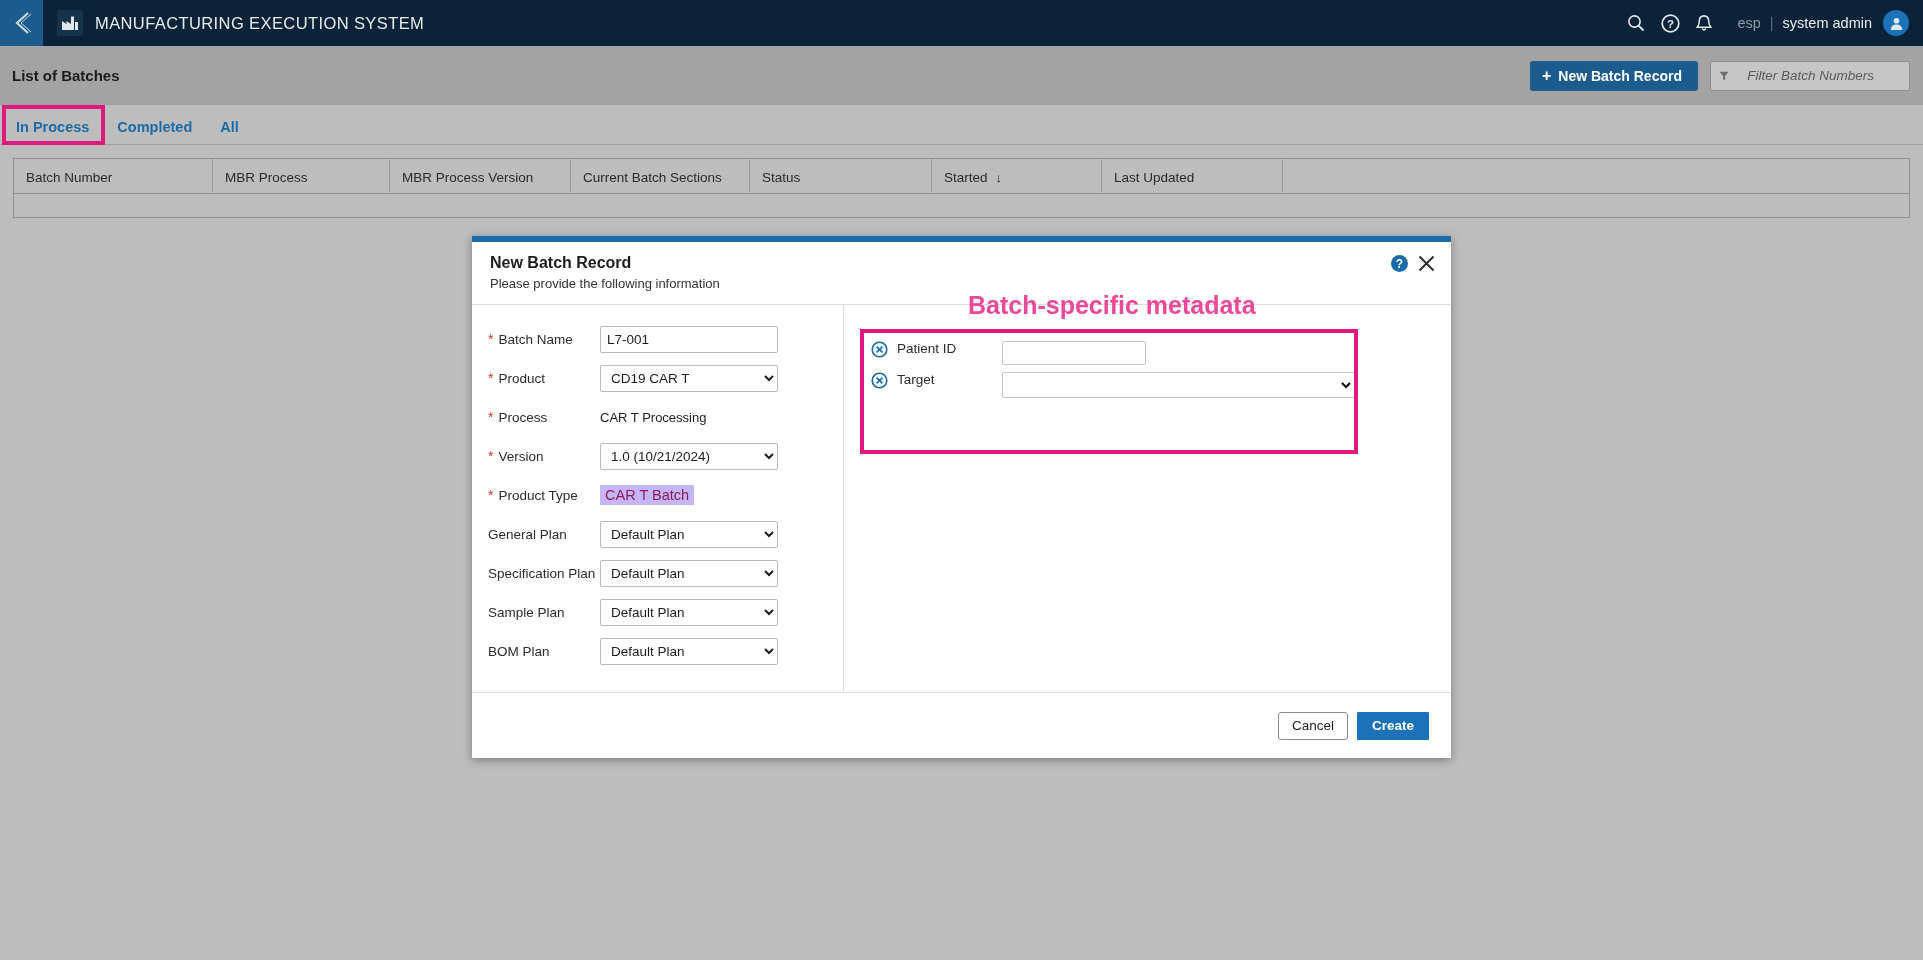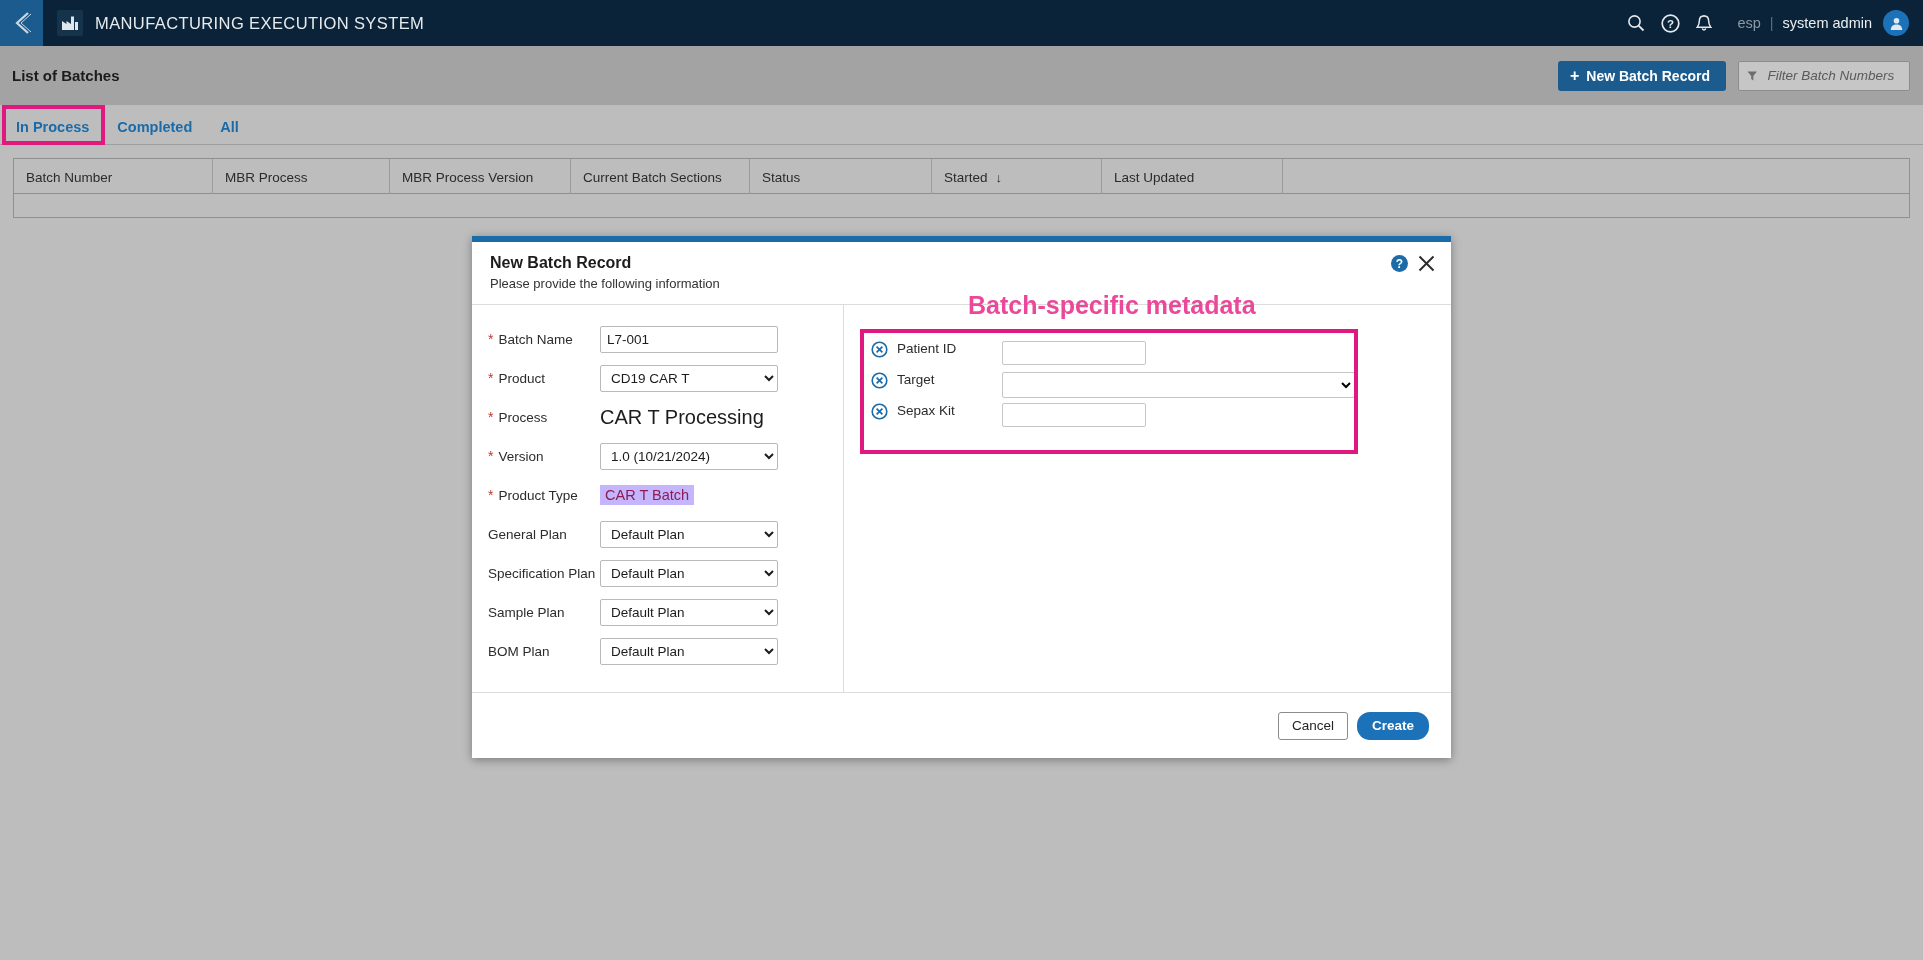--- a/index.html
+++ b/index.html
@@ -62,22 +62,22 @@
   #page-bar-right {
     margin-left: auto; display: flex; align-items: center; padding-right: 13px; gap: 12px;
   }
   #new-batch-btn {
     background: #1b5b8e; color: #fff; font-size: 14px; font-weight: bold;
     border: none; border-radius: 3px; height: 30px; padding: 0 16px 0 12px;
     display: flex; align-items: center; gap: 7px; cursor: pointer;
     font-family: "Liberation Sans", sans-serif;
   }
   #filter-box {
-    width: 172px; height: 30px; background: #c6c6c6; border: 1px solid #8d8d8d;
-    border-radius: 2px; display: flex; align-items: center; padding: 0 8px; gap: 8px;
+    width: 200px; height: 30px; background: #c6c6c6; border: 1px solid #8d8d8d;
+    border-radius: 2px; display: flex; align-items: center; padding: 0 8px; gap: 16px;
     cursor: text;
   }
   #filter-input {
     border: none; background: transparent; outline: none; width: 100%;
     font-size: 13.5px; font-style: italic; color: #4b4b4b;
     font-family: "Liberation Sans", sans-serif;
   }
   #filter-input::placeholder { color: #5a5a5a; font-style: italic; opacity: 1; }
 
   
@@ -152,21 +152,21 @@
     width: 112px; font-size: 13.5px; color: #2c2c2c; display: flex; align-items: baseline;
   }
   .req { color: #c0392b; margin-right: 5px; font-size: 14px; }
   .fctl { width: 178px; }
   input.ftext, select.fsel {
     width: 178px; height: 27px; border: 1px solid #b9b9b9; border-radius: 2px;
     background: #fff; font-size: 13.5px; color: #1c1c1c; padding: 0 6px;
     font-family: "Liberation Sans", sans-serif; outline: none;
   }
   select.fsel { padding-right: 2px; cursor: pointer; }
-  .static-val { font-size: 20px; color: #1c1c1c; }
+  .static-val { font-size: 13px; color: #1c1c1c; }
   .hl-pink { background: #c4b5fd; color: #8e1b52; padding: 2px 5px; font-size: 14.5px; }
 
   
   #meta-panel {
     position: absolute; left: 16px; top: 24px; width: 498px; height: 125px;
   }
   #anno-meta-box {
     position: absolute; left: 0; top: 0; width: 498px; height: 125px;
     border: 4px solid #e0197f; pointer-events: none;
   }
@@ -194,21 +194,21 @@
     border-top: 1px solid #dcdcdc;
     display: flex; align-items: center; justify-content: flex-end; padding-right: 22px; gap: 9px;
   }
   #cancel-btn {
     height: 28px; padding: 4px 13px; background: #fff; border: 1px solid #8b8b8b;
     border-radius: 3px; font-size: 13.5px; color: #252525; cursor: pointer;
     font-family: "Liberation Sans", sans-serif;
   }
   #create-btn {
     height: 28px; padding: 0 15px; background: #1b72b8; border: none;
-    border-radius: 13px; font-size: 13.5px; color: #fff; font-weight: bold; cursor: pointer;
+    border-radius: 1px; font-size: 13.5px; color: #fff; font-weight: bold; cursor: pointer;
     font-family: "Liberation Sans", sans-serif;
   }
 </style>
 </head>
 <body>
 
 <div id="topbar">
   <div id="collapse-btn">
     <svg width="20" height="24" viewBox="0 0 20 24">
       <path d="M16 2 L5 12 L16 22" fill="none" stroke="#cdd9e2" stroke-width="2.2"></path>
@@ -428,31 +428,20 @@
               <line x1="5.6" y1="5.6" x2="11.4" y2="11.4" stroke="#1b6ba8" stroke-width="1.7"></line>
               <line x1="11.4" y1="5.6" x2="5.6" y2="11.4" stroke="#1b6ba8" stroke-width="1.7"></line>
             </svg>
           </div>
           <div class="mlabel">Target</div>
           <select class="msel">
             <option></option>
           </select>
         </div>
 
-        <div class="mrow">
-          <div class="del-icon">
-            <svg width="17" height="17" viewBox="0 0 17 17">
-              <circle cx="8.5" cy="8.5" r="7.3" fill="none" stroke="#1b6ba8" stroke-width="1.6"></circle>
-              <line x1="5.6" y1="5.6" x2="11.4" y2="11.4" stroke="#1b6ba8" stroke-width="1.7"></line>
-              <line x1="11.4" y1="5.6" x2="5.6" y2="11.4" stroke="#1b6ba8" stroke-width="1.7"></line>
-            </svg>
-          </div>
-          <div class="mlabel">Sepax Kit</div>
-          <input class="mtext" type="text" value="" style="">
-        </div>
 
         <div id="anno-meta-box"></div>
         <div id="anno-meta-label">Batch-specific metadata</div>
       </div>
     </div>
   </div>
 
   <div id="modal-foot">
     <button id="cancel-btn">Cancel</button>
     <button id="create-btn">Create</button>

